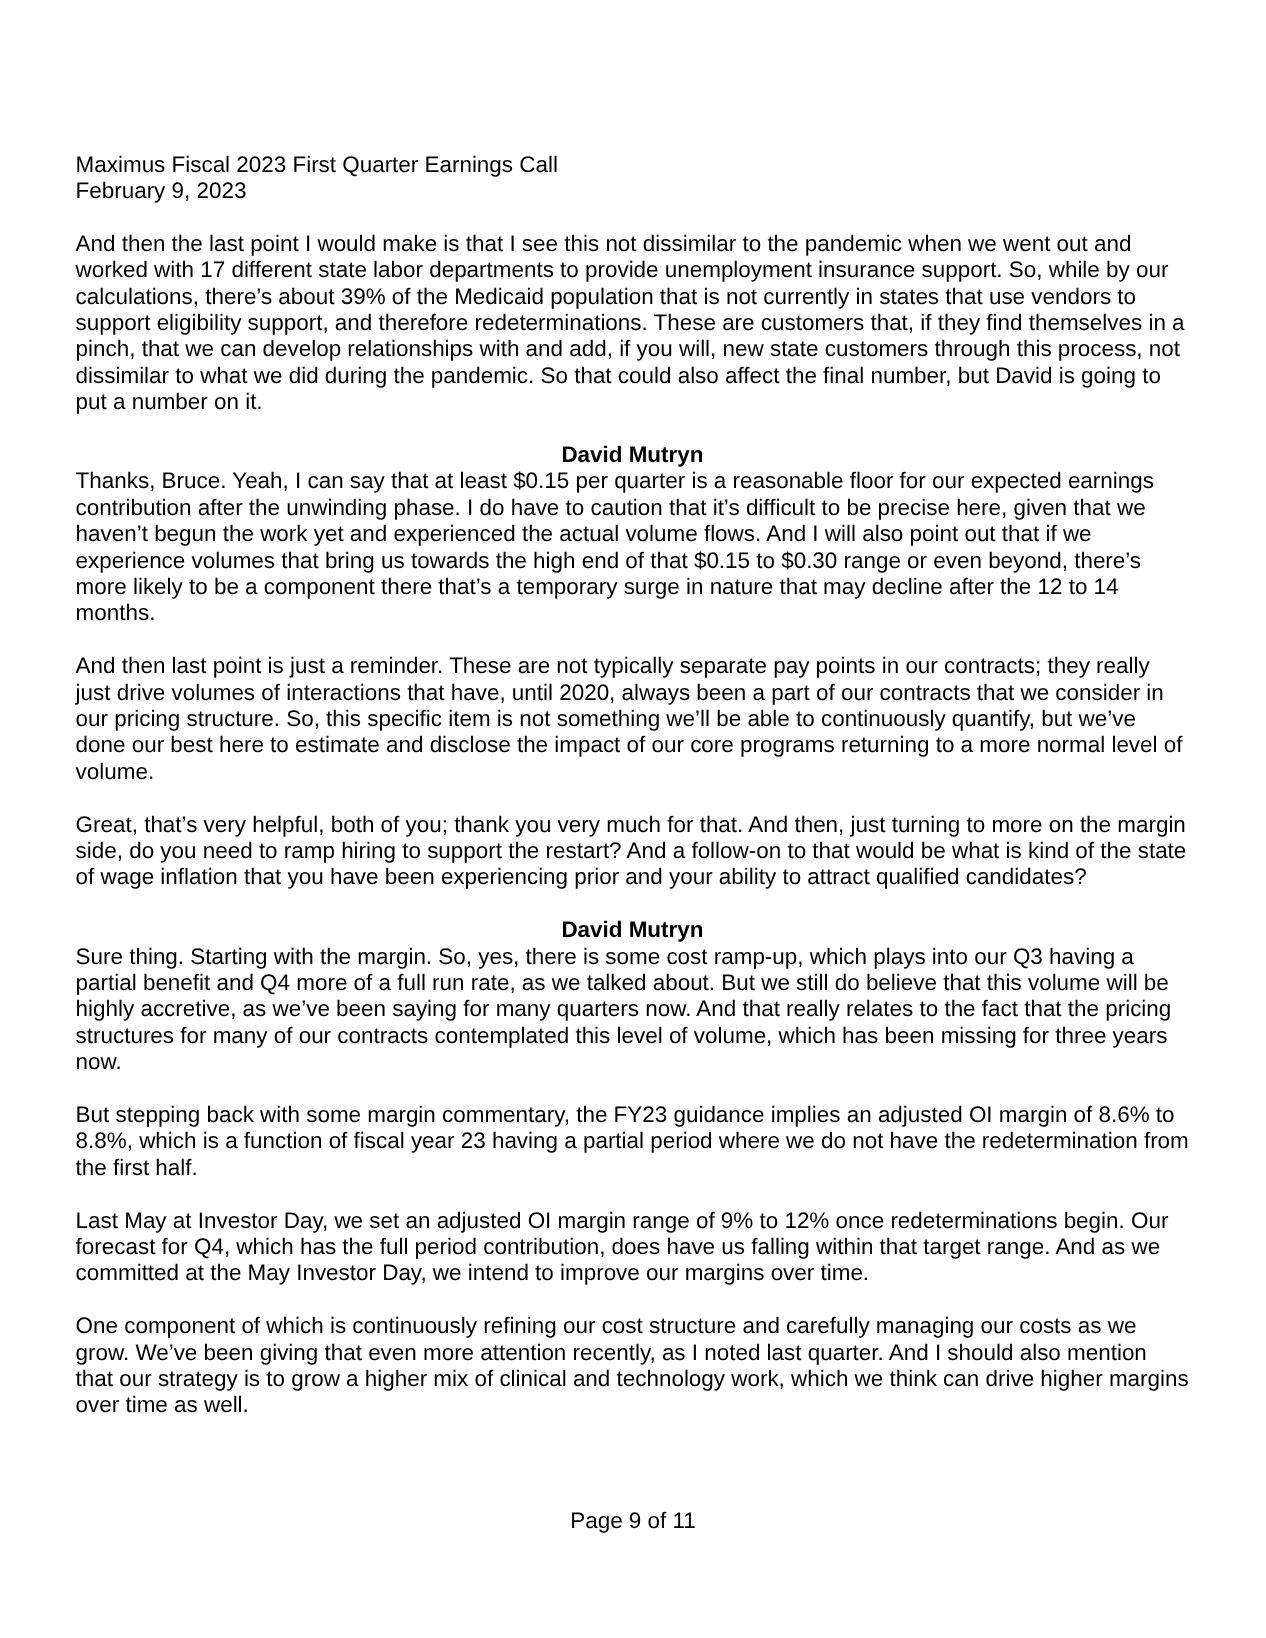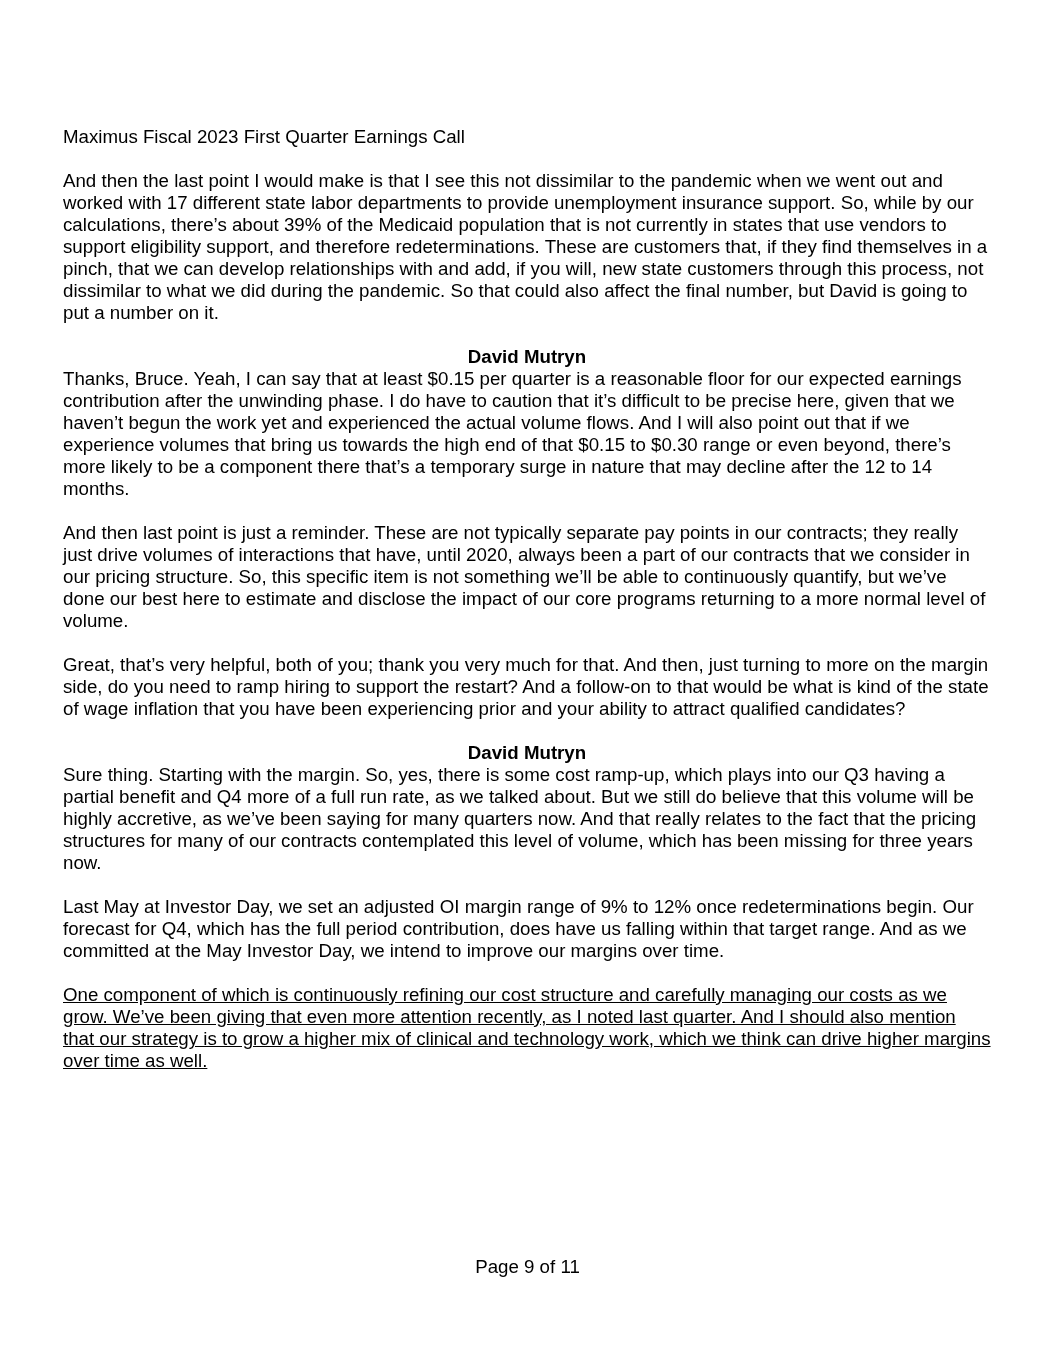--- a/index.html
+++ b/index.html
@@ -19,21 +19,21 @@
     position: absolute;
     top: 126px;
     left: 63px;
     width: 928px;
     font-size: 18.7px;
     line-height: 22px;
   }
   .doc-header { margin-bottom: 22px; }
   .doc-header div { white-space: nowrap; }
   .block { margin-bottom: 22px; }
-  .block:last-child { margin-bottom: 0; text-decoration: underline; }
+  .block:last-child { margin-bottom: 0; }
   .speaker { font-weight: bold; text-align: center; }
   .para { font-weight: normal; }
   .footer {
     position: absolute;
     top: 1256px;
     left: 0;
     width: 1055px;
     text-align: center;
     font-size: 18.7px;
     line-height: 22px;
@@ -42,20 +42,21 @@
 </style>
 </head>
 <body>
 
 <div class="page">
 
   <div class="content">
 
     <div class="doc-header">
       <div>Maximus Fiscal 2023 First Quarter Earnings Call</div>
+      <div>February 9, 2023</div>
     </div>
 
     <div>
   <div class="block">
 
     <div class="para">And then the last point I would make is that I see this not dissimilar to the pandemic when we went out and worked with 17 different state labor departments to provide unemployment insurance support. So, while by our calculations, there’s about 39% of the Medicaid population that is not currently in states that use vendors to support eligibility support, and therefore redeterminations. These are customers that, if they find themselves in a pinch, that we can develop relationships with and add, if you will, new state customers through this process, not dissimilar to what we did during the pandemic. So that could also affect the final number, but David is going to put a number on it.</div>
   </div>
 
   <div class="block">
     <div class="speaker">David Mutryn</div>
@@ -69,20 +70,24 @@
 
   <div class="block">
     <div class="para">Great, that’s very helpful, both of you; thank you very much for that. And then, just turning to more on the margin side, do you need to ramp hiring to support the restart? And a follow-on to that would be what is kind of the state of wage inflation that you have been experiencing prior and your ability to attract qualified candidates?</div>
   </div>
 
   <div class="block">
     <div class="speaker">David Mutryn</div>
     <div class="para">Sure thing. Starting with the margin. So, yes, there is some cost ramp-up, which plays into our Q3 having a partial benefit and Q4 more of a full run rate, as we talked about. But we still do believe that this volume will be highly accretive, as we’ve been saying for many quarters now. And that really relates to the fact that the pricing structures for many of our contracts contemplated this level of volume, which has been missing for three years now.</div>
   </div>
 
+  <div class="block">
+
+    <div class="para">But stepping back with some margin commentary, the FY23 guidance implies an adjusted OI margin of 8.6% to 8.8%, which is a function of fiscal year 23 having a partial period where we do not have the redetermination from the first half.</div>
+  </div>
 
   <div class="block">
 
     <div class="para">Last May at Investor Day, we set an adjusted OI margin range of 9% to 12% once redeterminations begin. Our forecast for Q4, which has the full period contribution, does have us falling within that target range. And as we committed at the May Investor Day, we intend to improve our margins over time.</div>
   </div>
 
   <div class="block">
 
     <div class="para">One component of which is continuously refining our cost structure and carefully managing our costs as we grow. We’ve been giving that even more attention recently, as I noted last quarter. And I should also mention that our strategy is to grow a higher mix of clinical and technology work, which we think can drive higher margins over time as well.</div>
   </div>

